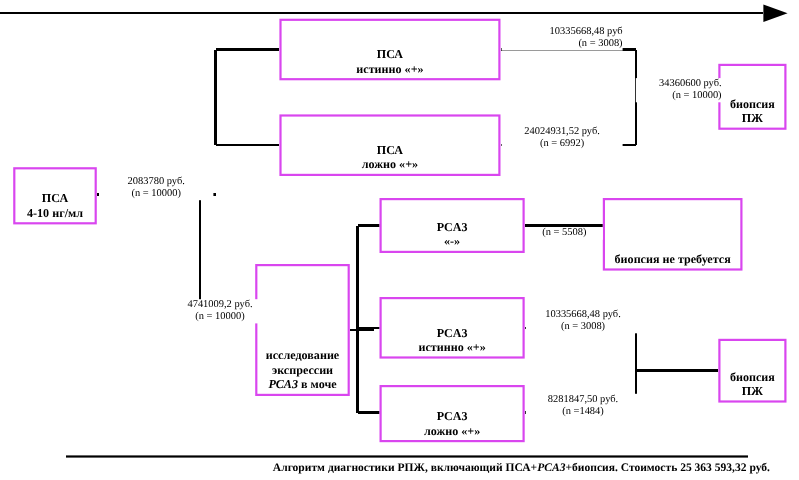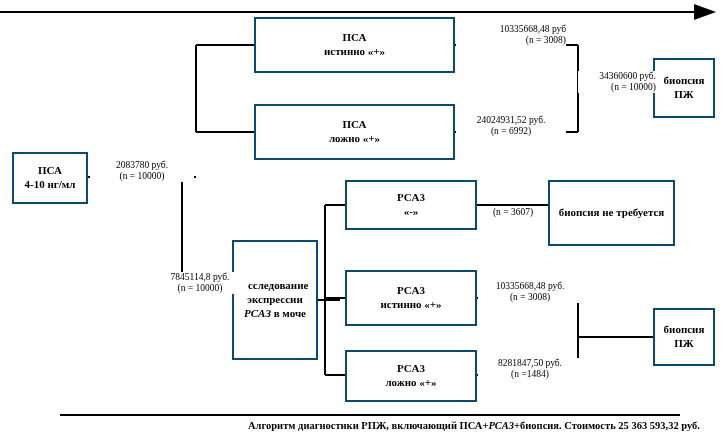--- a/index.html
+++ b/index.html
@@ -7,27 +7,27 @@
     font-family:"Liberation Serif", serif;
     width:726px;height:436px;
     position:relative;overflow:hidden;
     color:#000;
   }
   #canvas{position:absolute;left:0;top:0;width:726px;height:436px;}
 
   
   .node{
     position:absolute;
-    border:2px solid #0c4a6e;
+    border:2px solid #d946ef;
     background:#fff;
     box-sizing:border-box;
     display:flex;
     flex-direction:column;
     align-items:center;
-    justify-content:center;
+    justify-content:flex-end;
     text-align:center;
     font-weight:bold;
     font-size:11px;
     line-height:1.25;
     z-index:5;
   }
   .node .ln{display:block;white-space:nowrap;}
   .node .ital{font-style:italic;}
 
   
@@ -167,26 +167,26 @@
     <span class="cost">24024931,52 руб.</span>
     <span class="cnt">(n = 6992)</span>
   </div>
 
   <div class="elabel" style="left:578px;top:71px;width:78px;text-align:right;">
     <span class="cost">34360600 руб.</span>
     <span class="cnt">(n = 10000)</span>
   </div>
 
   <div class="elabel" style="left:152px;top:272px;width:96px;">
-    <span class="cost">7845114,8 руб.</span>
+    <span class="cost">4741009,2 руб.</span>
     <span class="cnt">(n = 10000)</span>
   </div>
 
   <div class="elabel" style="left:478px;top:207px;width:70px;">
-    <span class="cnt">(n = 3607)</span>
+    <span class="cnt">(n = 5508)</span>
   </div>
 
   <div class="elabel" style="left:478px;top:281px;width:104px;">
     <span class="cost">10335668,48 руб.</span>
     <span class="cnt">(n = 3008)</span>
   </div>
 
   <div class="elabel" style="left:478px;top:358px;width:104px;">
     <span class="cost">8281847,50 руб.</span>
     <span class="cnt">(n =1484)</span>

